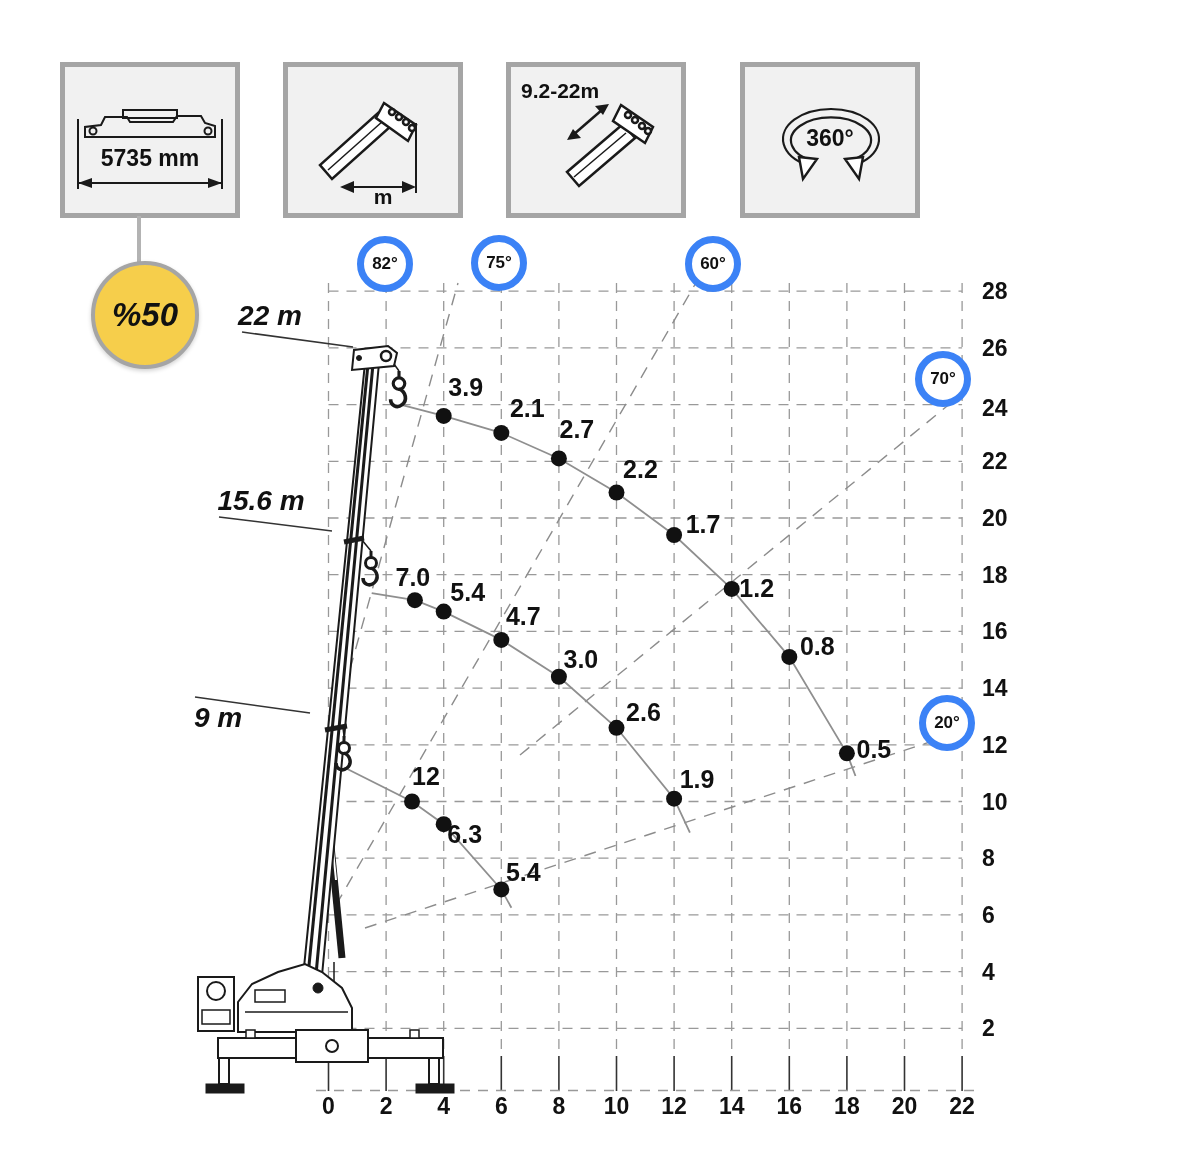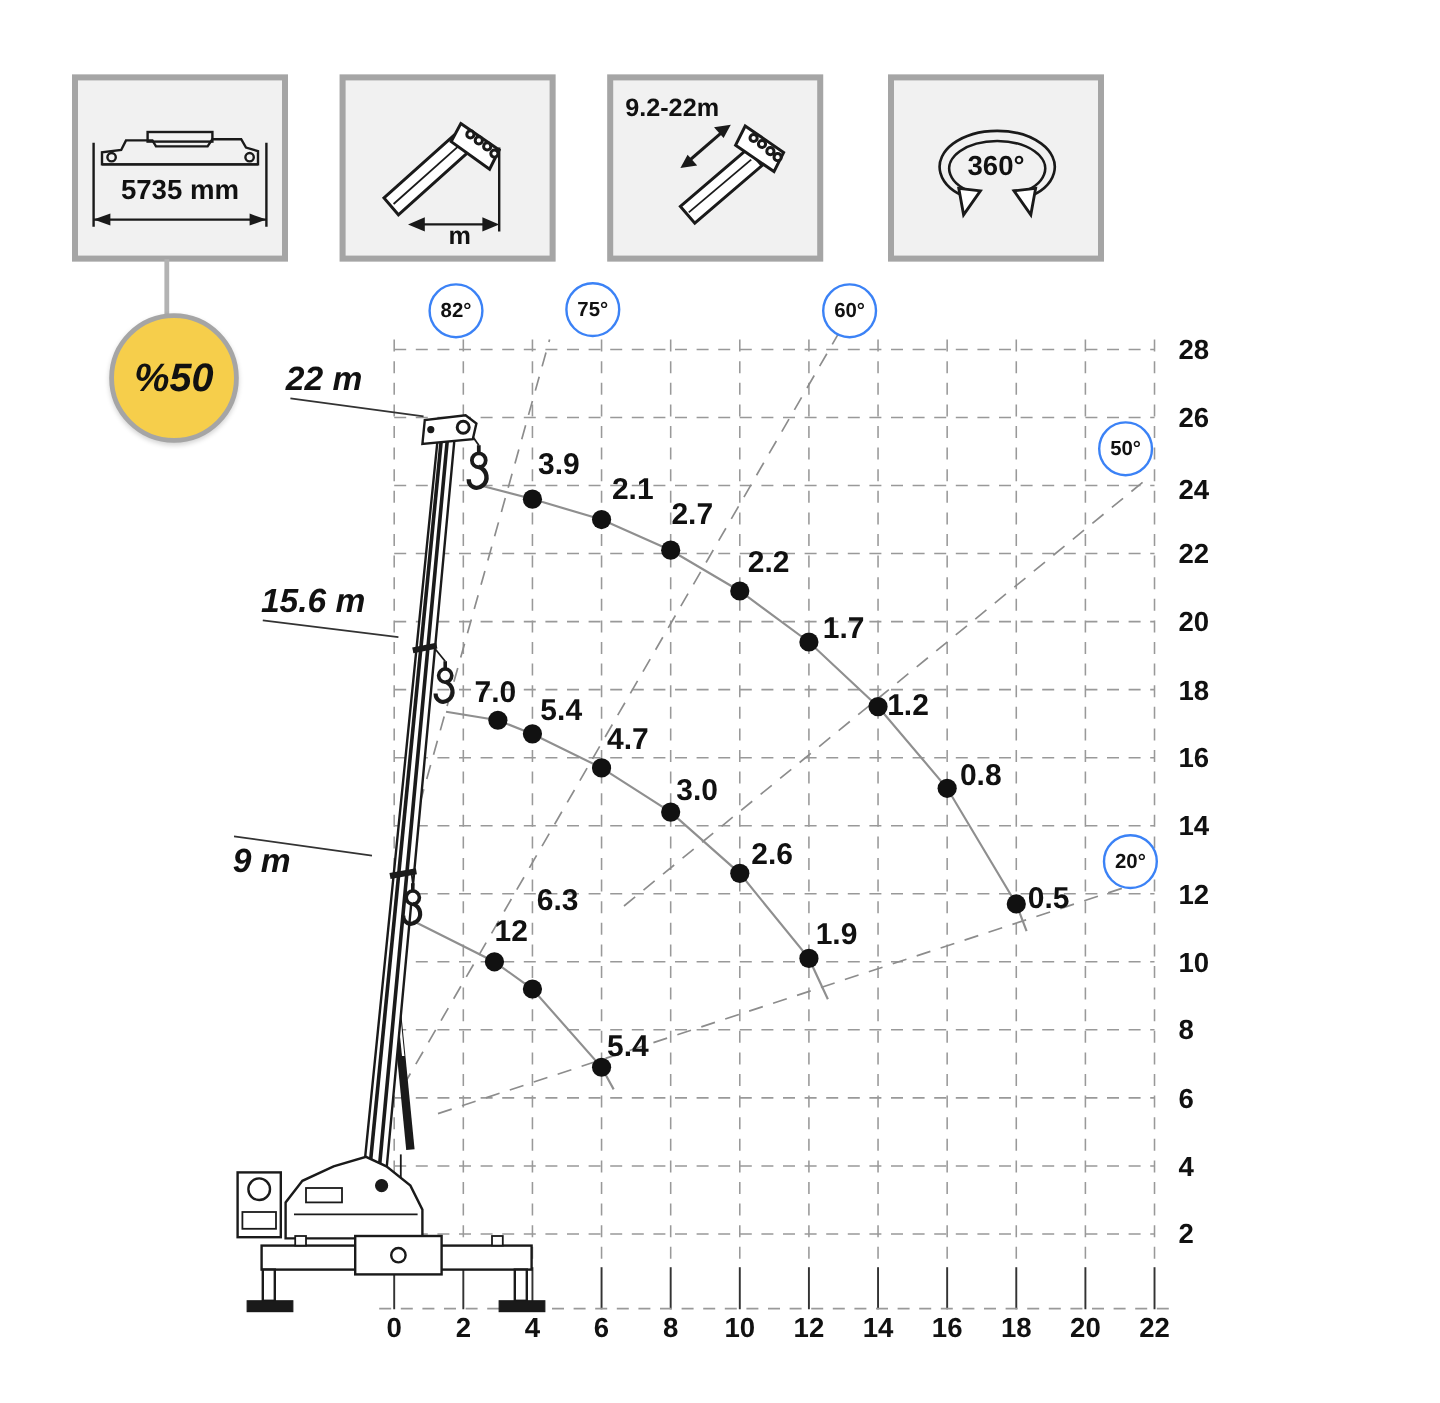--- a/index.html
+++ b/index.html
@@ -8,21 +8,21 @@
   .icon-box{position:absolute;top:62px;width:170px;height:146px;background:#f1f1f1;
             border:5px solid #a5a5a5;}
   .icon-box svg{position:absolute;left:0;top:0;}
   .box-label{position:absolute;font-weight:bold;color:#111;}
   .lbl-center{left:0;width:170px;text-align:center;}
   .connector{position:absolute;left:137px;top:216px;width:4px;height:48px;background:#b3b3b3;}
   .badge{position:absolute;left:91px;top:261px;width:100px;height:100px;border-radius:50%;
          background:#f6ce4b;border:4px solid #a5a5a5;display:flex;align-items:center;justify-content:center;
          font-weight:bold;font-style:italic;font-size:33px;box-shadow:0 2px 4px rgba(0,0,0,.18);}
   .boom-label{position:absolute;font-weight:bold;font-style:italic;font-size:28px;text-align:center;color:#111;}
-  .angle-badge{position:absolute;width:42px;height:42px;border:2px solid #3b82f6;border-radius:50%;
+  .angle-badge{position:absolute;width:42px;height:42px;border:7px solid #3b82f6;border-radius:50%;
                background:#fff;display:flex;align-items:center;justify-content:center;
                font-weight:bold;font-size:17px;color:#111;}
   .axis-x,.axis-y{position:absolute;font-weight:bold;font-size:23px;color:#111;}
   .axis-x{width:48px;text-align:center;}
   .val-label{position:absolute;width:68px;text-align:center;font-weight:bold;font-size:25px;color:#111;}
 </style>
 </head>
 <body>
 
 <div class="stage">
@@ -236,21 +236,21 @@
     </g>
   </svg>
 
   <div class="boom-label" style="left:222px;top:300px;width:96px">22 m</div>
   <div class="boom-label" style="left:204px;top:485px;width:114px">15.6 m</div>
   <div class="boom-label" style="left:182px;top:702px;width:72px">9 m</div>
 
   <div class="angle-badge" style="left:357px;top:236px">82°</div>
   <div class="angle-badge" style="left:471px;top:235px">75°</div>
   <div class="angle-badge" style="left:685px;top:236px">60°</div>
-  <div class="angle-badge" style="left:915px;top:351px">50°</div>
+  <div class="angle-badge" style="left:915px;top:351px">70°</div>
   <div class="angle-badge" style="left:919px;top:695px">20°</div>
 
   <div id="labels-layer">
       <div class="axis-x" style="left:304.5px;top:1093px;">0</div>
       <div class="axis-x" style="left:362.1px;top:1093px;">2</div>
       <div class="axis-x" style="left:419.7px;top:1093px;">4</div>
       <div class="axis-x" style="left:477.3px;top:1093px;">6</div>
       <div class="axis-x" style="left:534.9px;top:1093px;">8</div>
       <div class="axis-x" style="left:592.5px;top:1093px;">10</div>
       <div class="axis-x" style="left:650.1px;top:1093px;">12</div>
@@ -281,16 +281,16 @@
       <div class="val-label" style="left:722.7px;top:573.875px;">1.2</div>
       <div class="val-label" style="left:783.3px;top:631.915px;">0.8</div>
       <div class="val-label" style="left:839.9px;top:715.3050000000001px;margin-top:20px;">0.5</div>
       <div class="val-label" style="left:378.9px;top:563.2149999999999px;">7.0</div>
       <div class="val-label" style="left:433.7px;top:577.5550000000001px;">5.4</div>
       <div class="val-label" style="left:489.29999999999995px;top:601.905px;">4.7</div>
       <div class="val-label" style="left:546.9px;top:644.76px;">3.0</div>
       <div class="val-label" style="left:609.5px;top:697.79px;">2.6</div>
       <div class="val-label" style="left:663.1px;top:764.665px;">1.9</div>
       <div class="val-label" style="left:392.02px;top:761.5px;">12</div>
-      <div class="val-label" style="left:430.7px;top:736px;">6.3</div>
+      <div class="val-label" style="left:430.7px;top:820px;">6.3</div>
       <div class="val-label" style="left:489.29999999999995px;top:858.385px;">5.4</div>
     </div>
 </div>
 
 </body></html>

